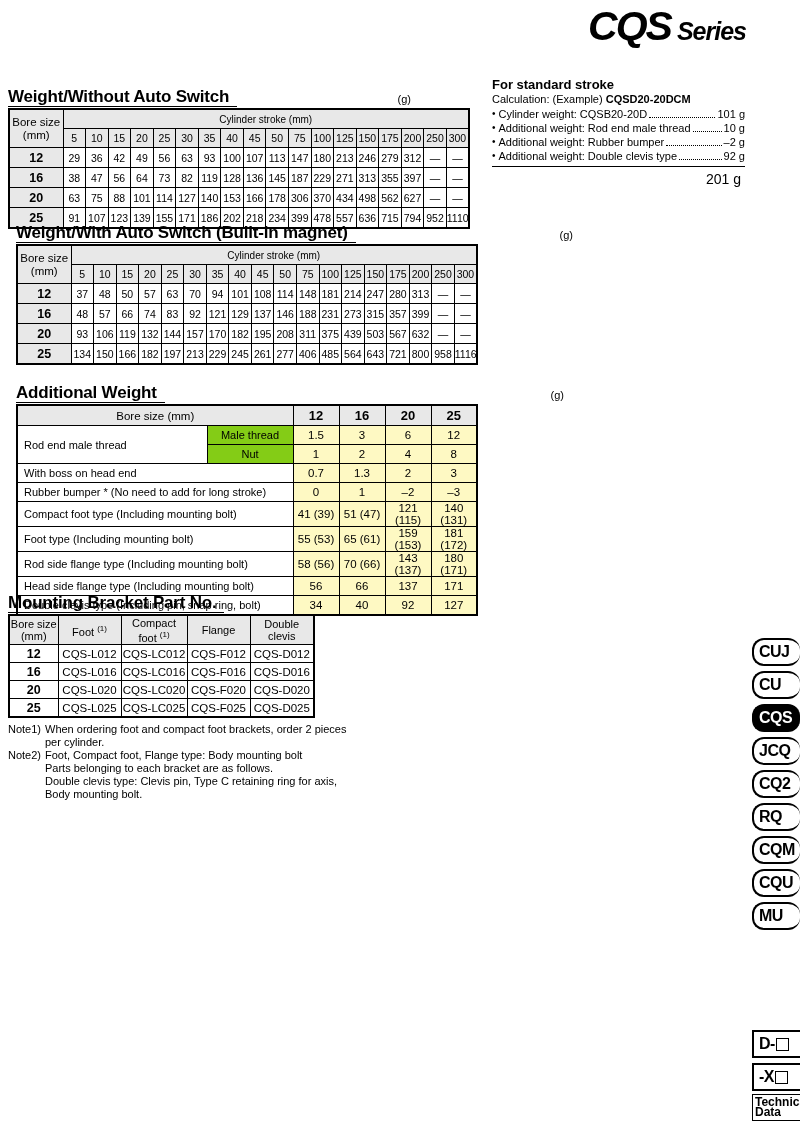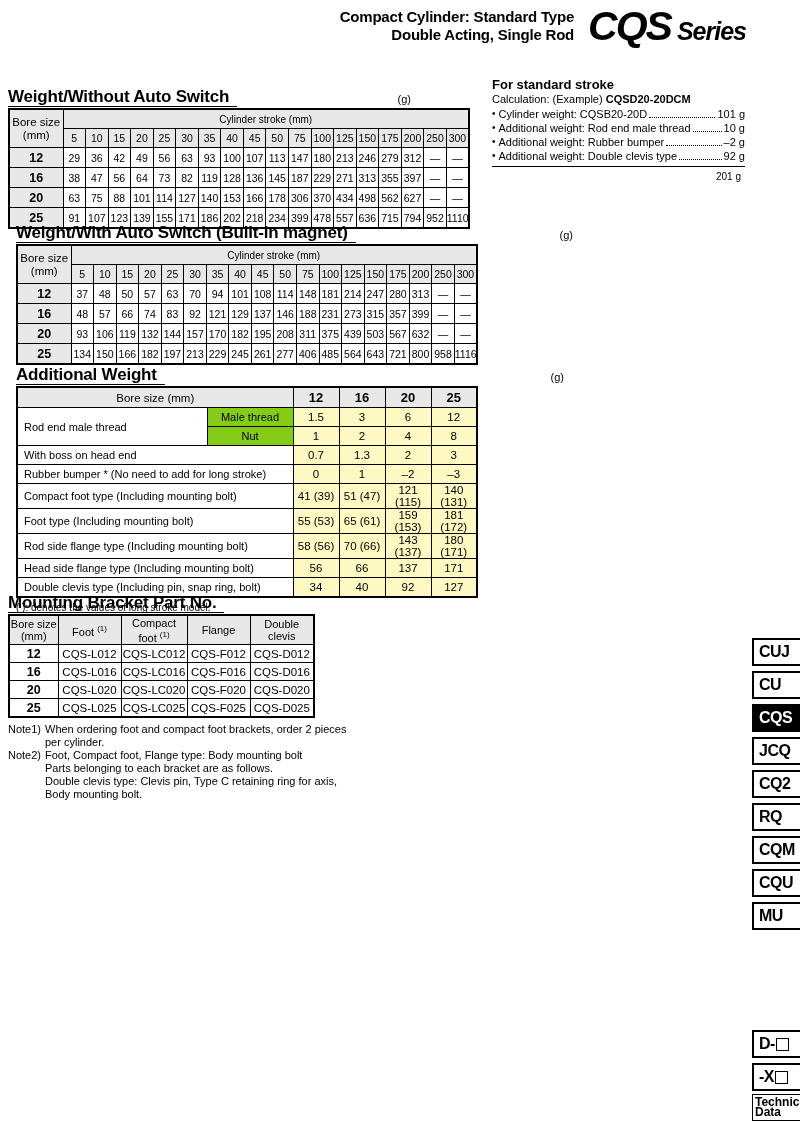--- a/index.html
+++ b/index.html
@@ -10,21 +10,21 @@
   .doc-title{position:absolute;top:6px;left:0;width:746px;display:flex;justify-content:flex-end;align-items:center;gap:14px;}
   .title-lines{text-align:right;font-weight:bold;font-size:15px;line-height:18px;letter-spacing:-0.2px;}
   .logo{display:flex;align-items:baseline;white-space:nowrap;}
   .logo-main{font-size:41px;font-weight:bold;font-style:italic;letter-spacing:-2px;line-height:40px;}
   .logo-sub{font-size:25px;font-weight:bold;font-style:italic;margin-left:6px;letter-spacing:-1px;}
 
   
   .sec{position:absolute;}
   .sec1{left:8px;top:88px;width:403px;}
   .sec2{left:16px;top:224px;width:557px;}
-  .sec3{left:8px;top:366px;width:548px;padding-left:8px;}
+  .sec3{left:8px;top:384px;width:548px;padding-left:8px;}
   .sec4{left:8px;top:594px;width:306px;}
   .sec-head{position:relative;height:18px;margin-bottom:2px;}
   .sec-head h2{display:inline-block;margin:0;font-size:17px;line-height:17px;font-weight:bold;
                letter-spacing:-0.2px;border-bottom:1.5px solid #000;padding:0 8px 1px 0;white-space:nowrap;}
   .unit{position:absolute;right:0;bottom:1px;font-size:11px;}
 
   
   table{border-collapse:collapse;table-layout:fixed;}
   .wt{width:462px;border:2px solid #000;}
   .wt th,.wt td{border:1px solid #000;text-align:center;vertical-align:middle;padding:0;overflow:hidden;}
@@ -59,44 +59,40 @@
 
   
   .calc{position:absolute;left:492px;top:77px;width:253px;}
   .calc-h{font-size:13px;font-weight:bold;line-height:15px;}
   .calc-sub{font-size:11px;line-height:14px;margin-bottom:1px;}
   .calc-line{display:flex;align-items:flex-end;font-size:11px;line-height:14px;height:14px;}
   .bullet{margin-right:3px;font-size:10px;}
   .ctext{white-space:nowrap;}
   .dots{flex:1;border-bottom:1.5px dotted #000;margin:0 2px 3px 2px;min-width:8px;}
   .cval{white-space:nowrap;}
-  .calc-total{border-top:1.5px solid #000;margin-top:3px;padding:4px 4px 0 0;text-align:right;font-size:10px;}
+  .calc-total{border-top:1.5px solid #000;margin-top:3px;padding:4px 4px 0 0;text-align:right;font-size:14px;}
 
   
   .tabs{position:absolute;left:752px;top:638px;width:48px;}
   .tab{box-sizing:border-box;height:28px;border:2px solid #000;border-right:none;background:#fff;
        display:flex;align-items:center;padding-left:5px;font-weight:bold;font-size:16px;letter-spacing:-0.5px;}
-  .tabs .tab{margin-bottom:5px;}
+  .tabs .tab{margin-bottom:5px;border-radius:12px;}
   .tab.active{background:#000;color:#fff;}
   .btabs{position:absolute;left:752px;top:1030px;width:48px;height:92px;}
   .btabs .tab{width:48px;box-sizing:border-box;}
   .sq{display:inline-block;width:11px;height:11px;border:1.5px solid #000;margin-left:1px;margin-top:1px;}
   .tab.small{flex-direction:column;align-items:flex-start;justify-content:center;font-size:12px;
              line-height:9.5px;letter-spacing:0;border-width:1.5px;padding-left:2px;height:27px;}
 </style>
 </head>
 <body>
 
 <div class="page">
 
   <div class="doc-title">
-    <div class="title-lines">
-      <div>Compact Cylinder: Standard Type</div>
-      <div>Double Acting, Single Rod</div>
-    </div>
     <div class="logo">
       <span class="logo-main">CQS</span>
       <span class="logo-sub">Series</span>
     </div>
   </div>
 
   <section class="sec sec1">
     <div class="sec-head">
       <h2>Weight/Without Auto Switch</h2>
       <span class="unit">(g)</span>

